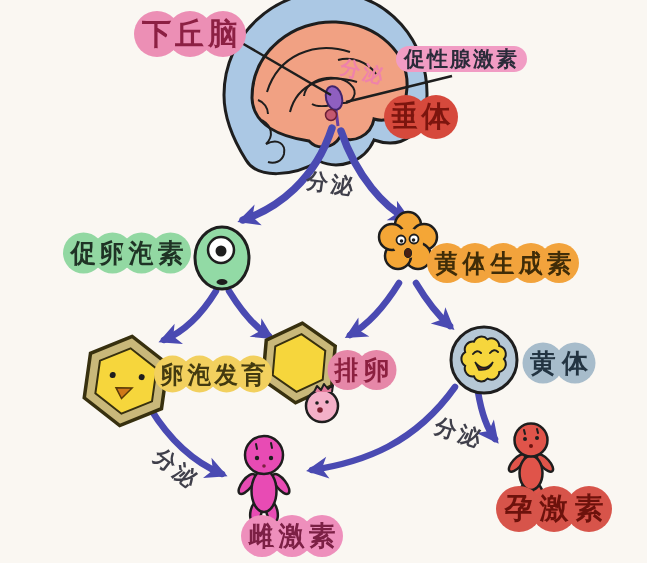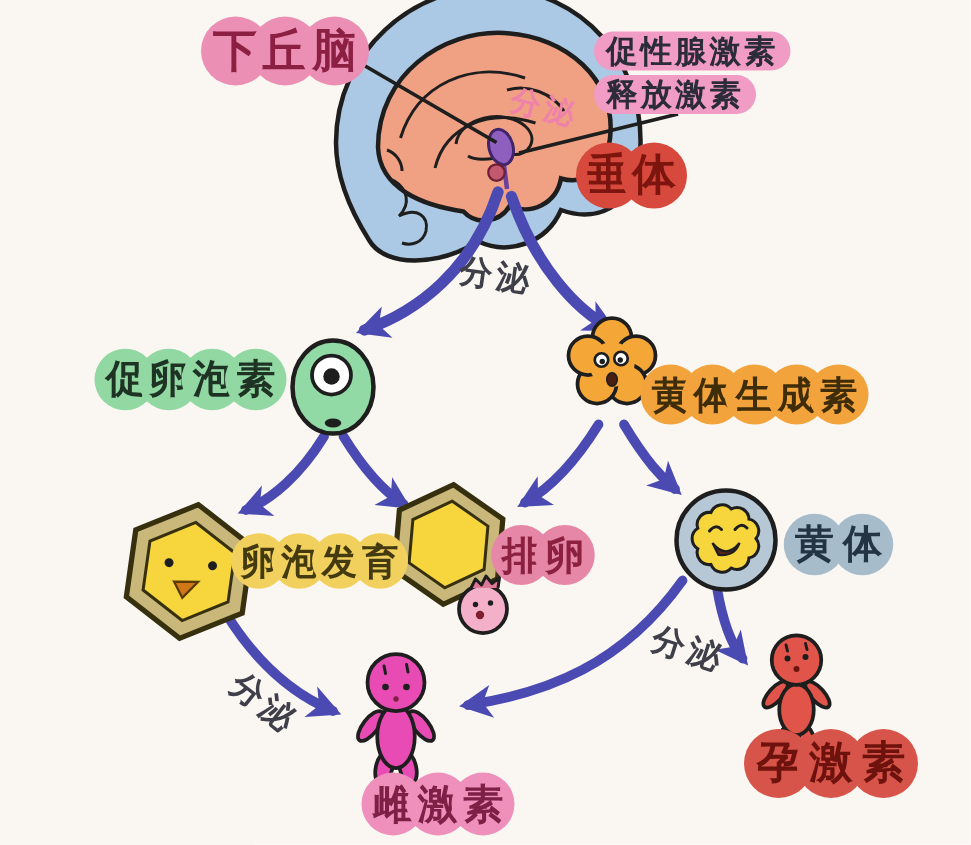--- a/index.html
+++ b/index.html
@@ -57,21 +57,21 @@
     white-space:nowrap;
   }
   .secretion-top  {left:363px;top:72px; transform:translate(-50%,-50%) rotate(14deg);color:#ef82aa;font-size:20px;}
   .secretion-mid  {left:331px;top:184px;transform:translate(-50%,-50%) rotate(8deg);}
   .secretion-left {left:176px;top:469px;transform:translate(-50%,-50%) rotate(38deg);}
   .secretion-right{left:459px;top:433px;transform:translate(-50%,-50%) rotate(18deg);}
 
   
   .gnrh{
     position:absolute;
-    left:396px;top:21px;
+    left:396px;top:46px;
     display:flex;
     flex-direction:column;
     gap:3px;
     align-items:flex-start;
     justify-content:flex-end;
   }
   .hl-line{
     display:inline-block;
     background:#f19cc4;
     border-radius:14px;
@@ -214,21 +214,20 @@
   <div class="bubble-label lbl-hypothalamus" style="left:190px;top:34px;">
       <span class="bubble-char">下</span>
       <span class="bubble-char">丘</span>
       <span class="bubble-char">脑</span>
     </div>
 
   <div class="flow secretion-top">分泌</div>
 
   <div class="gnrh">
     <span class="hl-line">促性腺激素</span>
-    <span class="hl-line">释放激素</span>
   </div>
 
   <div class="bubble-label lbl-pituitary" style="left:421px;top:117px;">
       <span class="bubble-char">垂</span>
       <span class="bubble-char">体</span>
     </div>
 
   <div class="flow secretion-mid">分泌</div>
 
   <div class="bubble-label lbl-fsh" style="left:127px;top:253px;">

